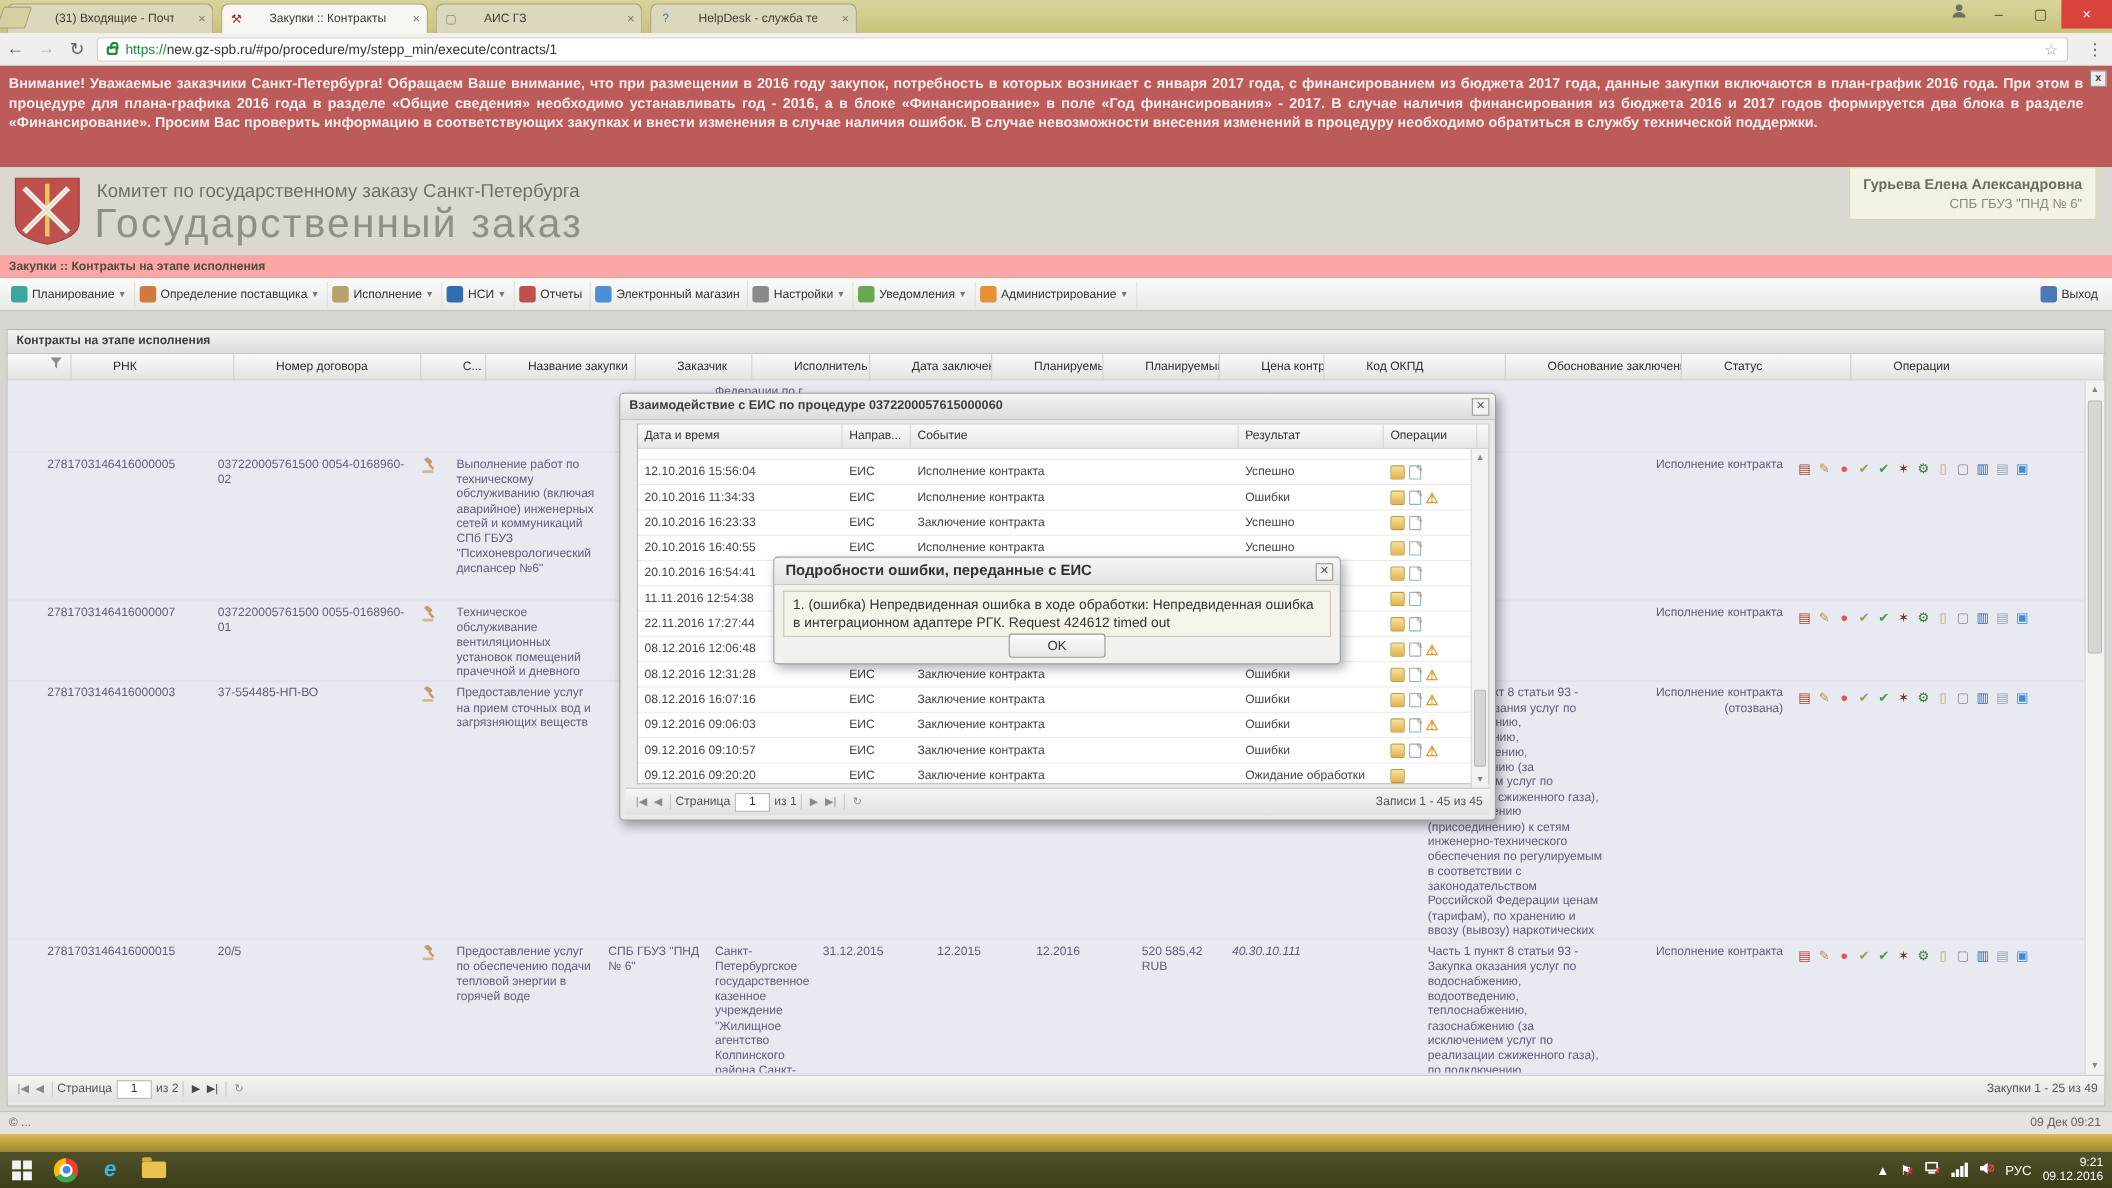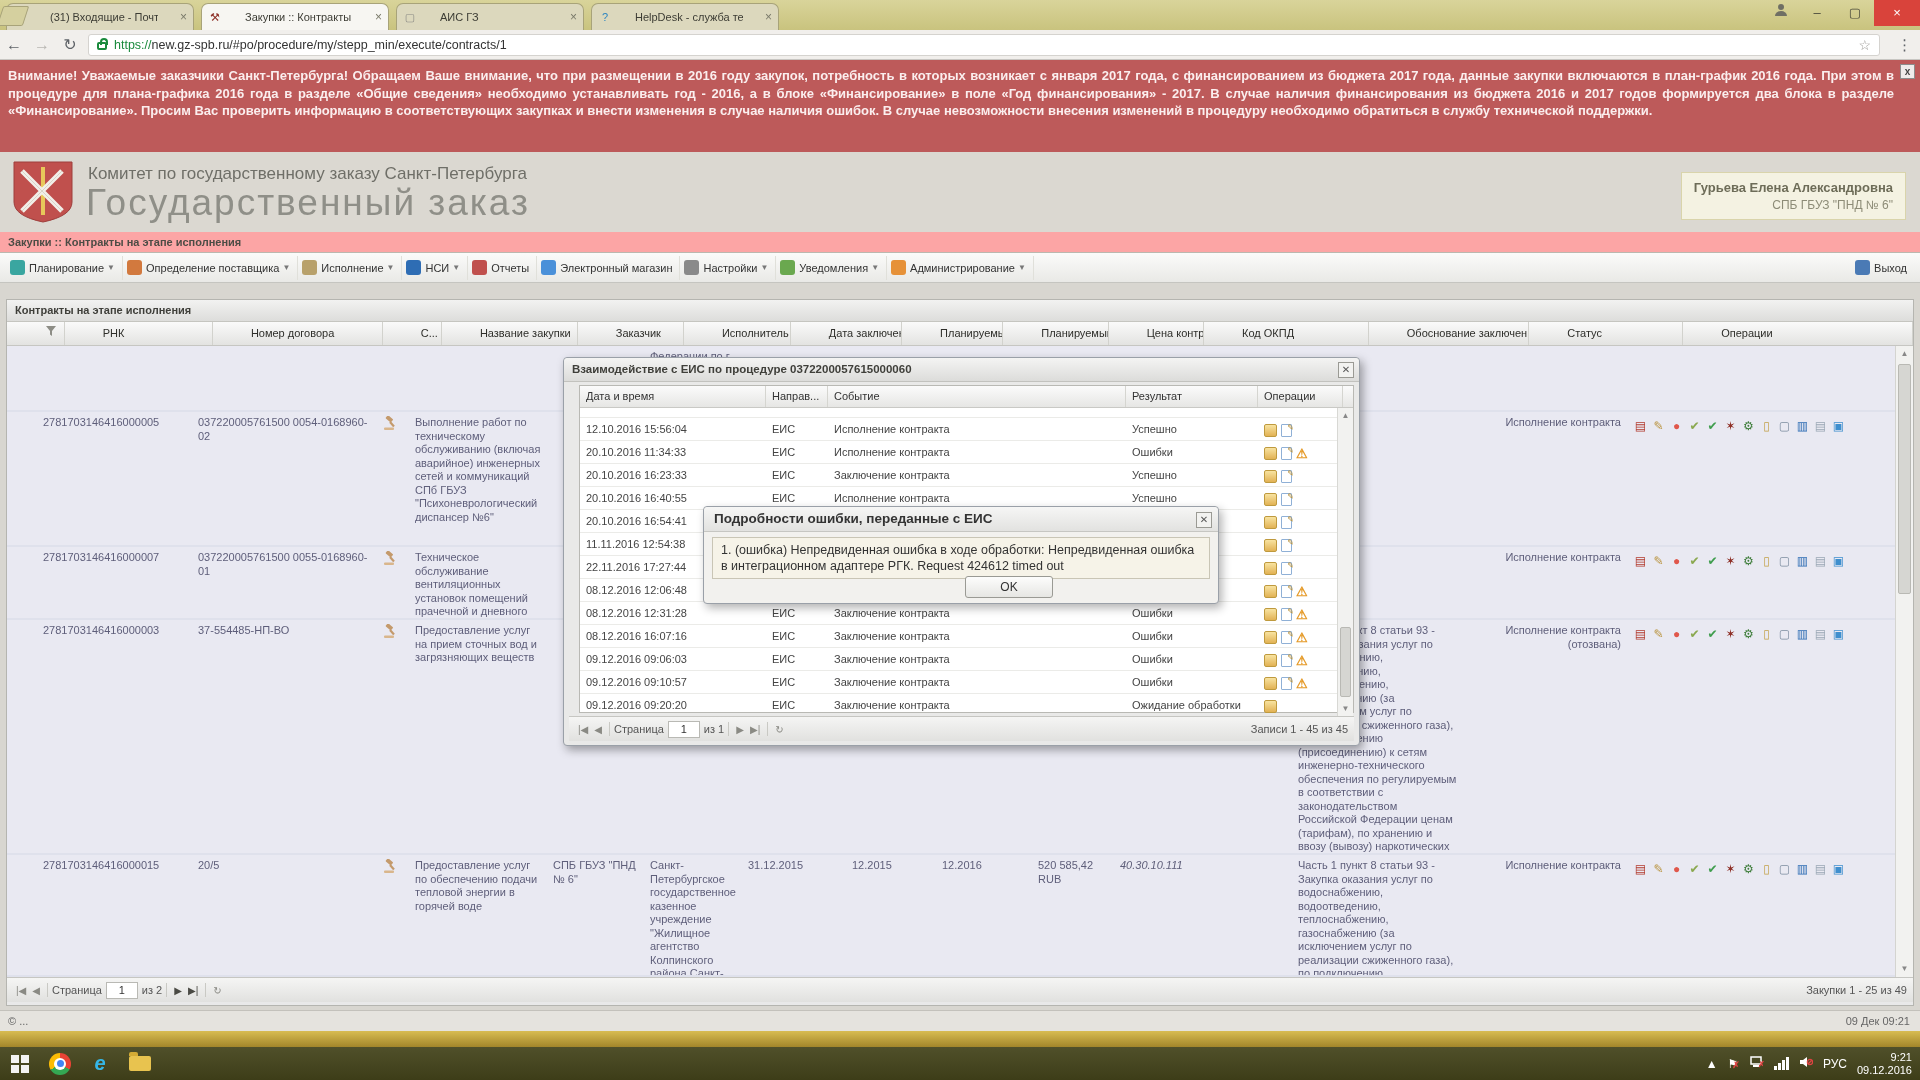--- a/index.html
+++ b/index.html
@@ -48,21 +48,21 @@
   #banner-close { position:absolute; right:5px; top:4px; width:15px; height:15px;
     background:#efeceb; border:1px solid #8d8d8d; color:#444; font-size:10px;
     text-align:center; line-height:13px; }
 
   
   #siteheader { left:0; top:152px; width:1920px; height:80px; background:#dbd8d1; }
   #logo { position:absolute; left:10px; top:7px; }
   #org-name { position:absolute; left:88px; top:12px; font-size:17px; color:#6f6f68; }
   #site-title { position:absolute; left:86px; top:30px; font-size:37px; color:#8f8f88;
     letter-spacing:2px; }
-  #userbox { position:absolute; right:14px; top:20px; background:#f4f2e2;
+  #userbox { position:absolute; right:14px; top:0; background:#f4f2e2;
     border:1px solid #d9d4ab; padding:7px 12px; text-align:right; }
   #user-name { font-size:13px; font-weight:bold; color:#6d6c58; }
   #user-org { font-size:12px; color:#8d8c77; margin-top:3px; }
 
   
   #breadcrumb { left:0; top:232px; width:1920px; height:21px; background:#fca5a5;
     border-bottom:1px solid #bbb8b0; font-size:11px; font-weight:bold; color:#4c4c45;
     line-height:20px; padding-left:8px; }
   #menubar { left:0; top:253px; width:1920px; height:30px;
     background:linear-gradient(#fbfbfa,#e9e9e6); border-bottom:1px solid #c5c5c0;
@@ -153,21 +153,21 @@
     border-radius:4px 4px 0 0; }
   #err-close { position:absolute; right:6px; top:5px; width:16px; height:16px;
     border:1px solid #9a9a94; background:#f2f2f0; color:#555; font-size:10px;
     text-align:center; line-height:14px; }
   #err-msg { margin:5px 8px 0 8px; background:#f6f3e8; border:1px solid #c9c5b5;
     font-size:12.5px; color:#333; padding:4px 8px; line-height:16px; height:42px;
     overflow:hidden; }
   #err-ok { position:absolute; left:50%; transform:translateX(-50%); bottom:5px;
     width:88px; height:22px; background:linear-gradient(#fdfdfc,#e6e6e3);
     border:1px solid #9a9a94; border-radius:3px; font-size:12px; color:#333;
-    text-align:center; line-height:20px;margin-left:48px; }
+    text-align:center; line-height:20px; }
 
   
   #statusbar { left:0; top:1010px; width:1920px; height:21px; background:#e5e3de;
     border-top:1px solid #c3c1bb; font-size:11px; color:#666; line-height:20px; }
   #status-left { position:absolute; left:8px; }
   #status-right { position:absolute; right:10px; }
   #desktopstrip { left:0; top:1031px; width:1920px; height:16px;
     background:linear-gradient(#d8bc52,#a3862a); }
   #taskbar { left:0; top:1047px; width:1920px; height:33px;
     background:linear-gradient(#50502a,#3d3d18); display:flex; align-items:center; }

